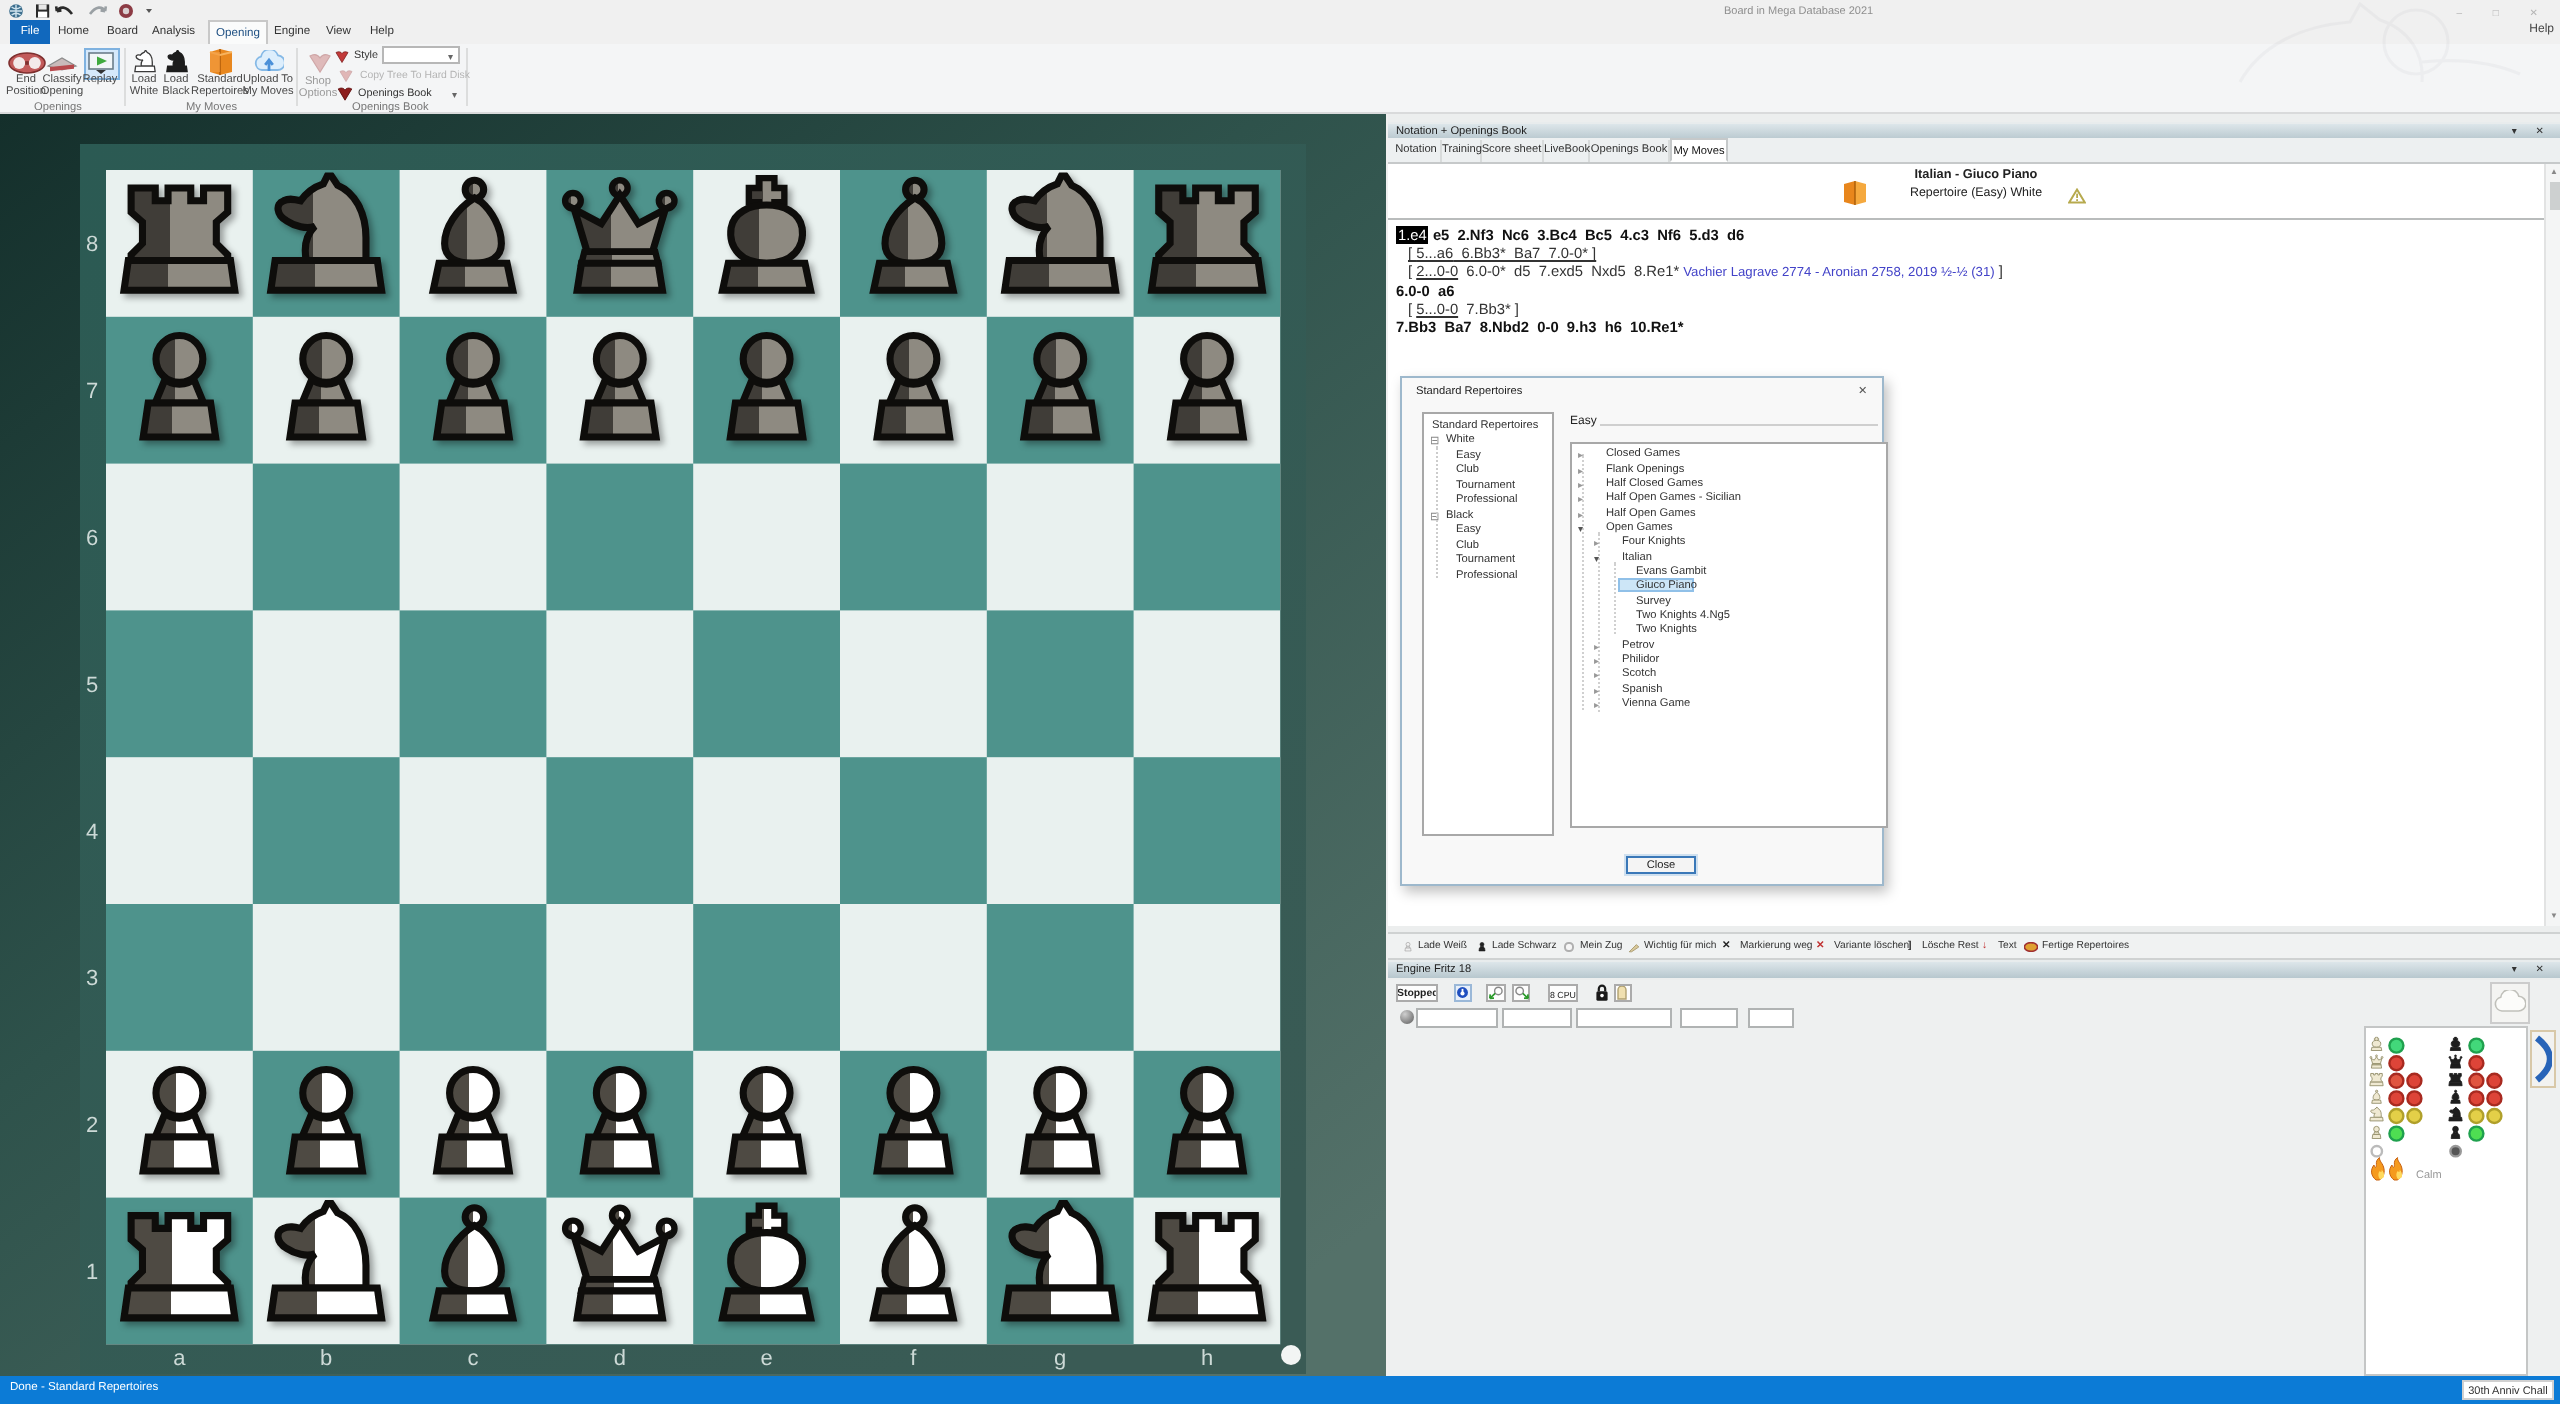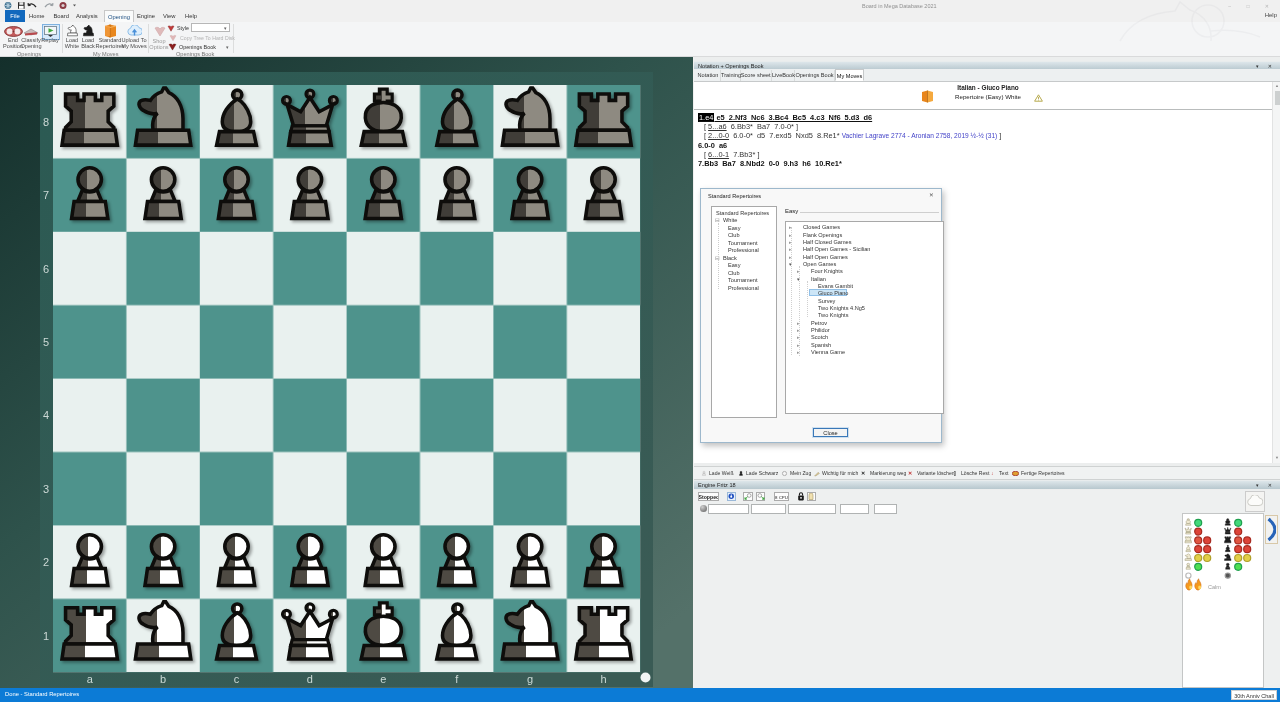--- a/index.html
+++ b/index.html
@@ -300,25 +300,25 @@
       <path d="M6.5 1.5 L6.5 13.5" stroke="#a85c08" stroke-width="0.7"></path>
     </svg>
     <div class="t" style="left:144px;top:1.5px;width:300px;text-align:center;font-size:6.4px;font-weight:bold;color:#222;">Italian - Giuco Piano</div>
     <div class="t" style="left:144px;top:10.5px;width:300px;text-align:center;font-size:6.2px;color:#222;">Repertoire (Easy) White</div>
     <svg class="abs" style="left:340px;top:12px;" width="9" height="8" viewBox="0 0 9 8">
       <path d="M4.5 0.8 L8.4 7.2 L0.6 7.2 Z" fill="none" stroke="#b7aa4e" stroke-width="1"></path>
       <rect x="4.1" y="2.8" width="0.9" height="2.2" fill="#b7aa4e"></rect>
         <rect x="4.1" y="5.6" width="0.9" height="0.9" fill="#b7aa4e"></rect>
     </svg>
     <div class="abs" style="left:0;top:26.5px;width:578px;height:1px;background:#b9bcbc;"></div>
-    <div class="t mv" style="left:4px;top:31px;text-decoration:underline;"><span style="background:#000;color:#fff;padding:0 1px;">1.e4</span><b> e5&nbsp; 2.Nf3&nbsp; Nc6&nbsp; 3.Bc4&nbsp; Bc5&nbsp; 4.c3&nbsp; Nf6&nbsp; 5.d3&nbsp; d6</b></div>
-    <div class="t mv" style="left:10px;top:40.2px;color:#333;">[ <u>5...a6</u>&nbsp; 6.Bb3*&nbsp; Ba7&nbsp; 7.0-0* ]</div>
+    <div class="t mv" style="left:4px;top:31px;"><span style="background:#000;color:#fff;padding:0 1px;">1.e4</span><b> e5&nbsp; 2.Nf3&nbsp; Nc6&nbsp; 3.Bc4&nbsp; Bc5&nbsp; 4.c3&nbsp; Nf6&nbsp; 5.d3&nbsp; d6</b></div>
+    <div class="t mv" style="left:10px;top:40.2px;color:#333;text-decoration:underline;">[ <u>5...a6</u>&nbsp; 6.Bb3*&nbsp; Ba7&nbsp; 7.0-0* ]</div>
     <div class="t mv" style="left:10px;top:49.4px;color:#333;">[ <u>2...0-0</u>&nbsp; 6.0-0*&nbsp; d5&nbsp; 7.exd5&nbsp; Nxd5&nbsp; 8.Re1* <span style="color:#4343c8;font-size:6.6px;">Vachier Lagrave 2774 - Aronian 2758, 2019 ½-½ (31)</span> ]</div>
     <div class="t mv" style="left:4px;top:58.6px;"><b>6.0-0&nbsp; a6</b></div>
-    <div class="t mv" style="left:10px;top:67.8px;color:#333;">[ <u>6...0-1</u>&nbsp; 7.Bb3* ]</div>
+    <div class="t mv" style="left:10px;top:67.8px;color:#333;">[ <u>5...0-0</u>&nbsp; 7.Bb3* ]</div>
     <div class="t mv" style="left:4px;top:77px;"><b>7.Bb3&nbsp; Ba7&nbsp; 8.Nbd2&nbsp; 0-0&nbsp; 9.h3&nbsp; h6&nbsp; 10.Re1*</b></div>
   </div>
   <div class="abs" id="nscroll">
     <div class="abs" style="left:1px;top:1px;width:6px;height:6px;color:#888;font-size:4px;text-align:center;line-height:6px;">▲</div>
     <div class="abs" style="left:1.5px;top:9px;width:5px;height:14px;background:#cdd0d0;"></div>
     <div class="abs" style="left:1px;top:373px;width:6px;height:6px;color:#888;font-size:4px;text-align:center;line-height:6px;">▼</div>
   </div>
   <div class="abs" id="ntoolbar">
     <svg class="abs" style="left:7px;top:3px;" width="6" height="7" viewBox="0 0 100 100">
         <g fill="#f0f0f0" stroke="#9a9a9a" stroke-width="8">

